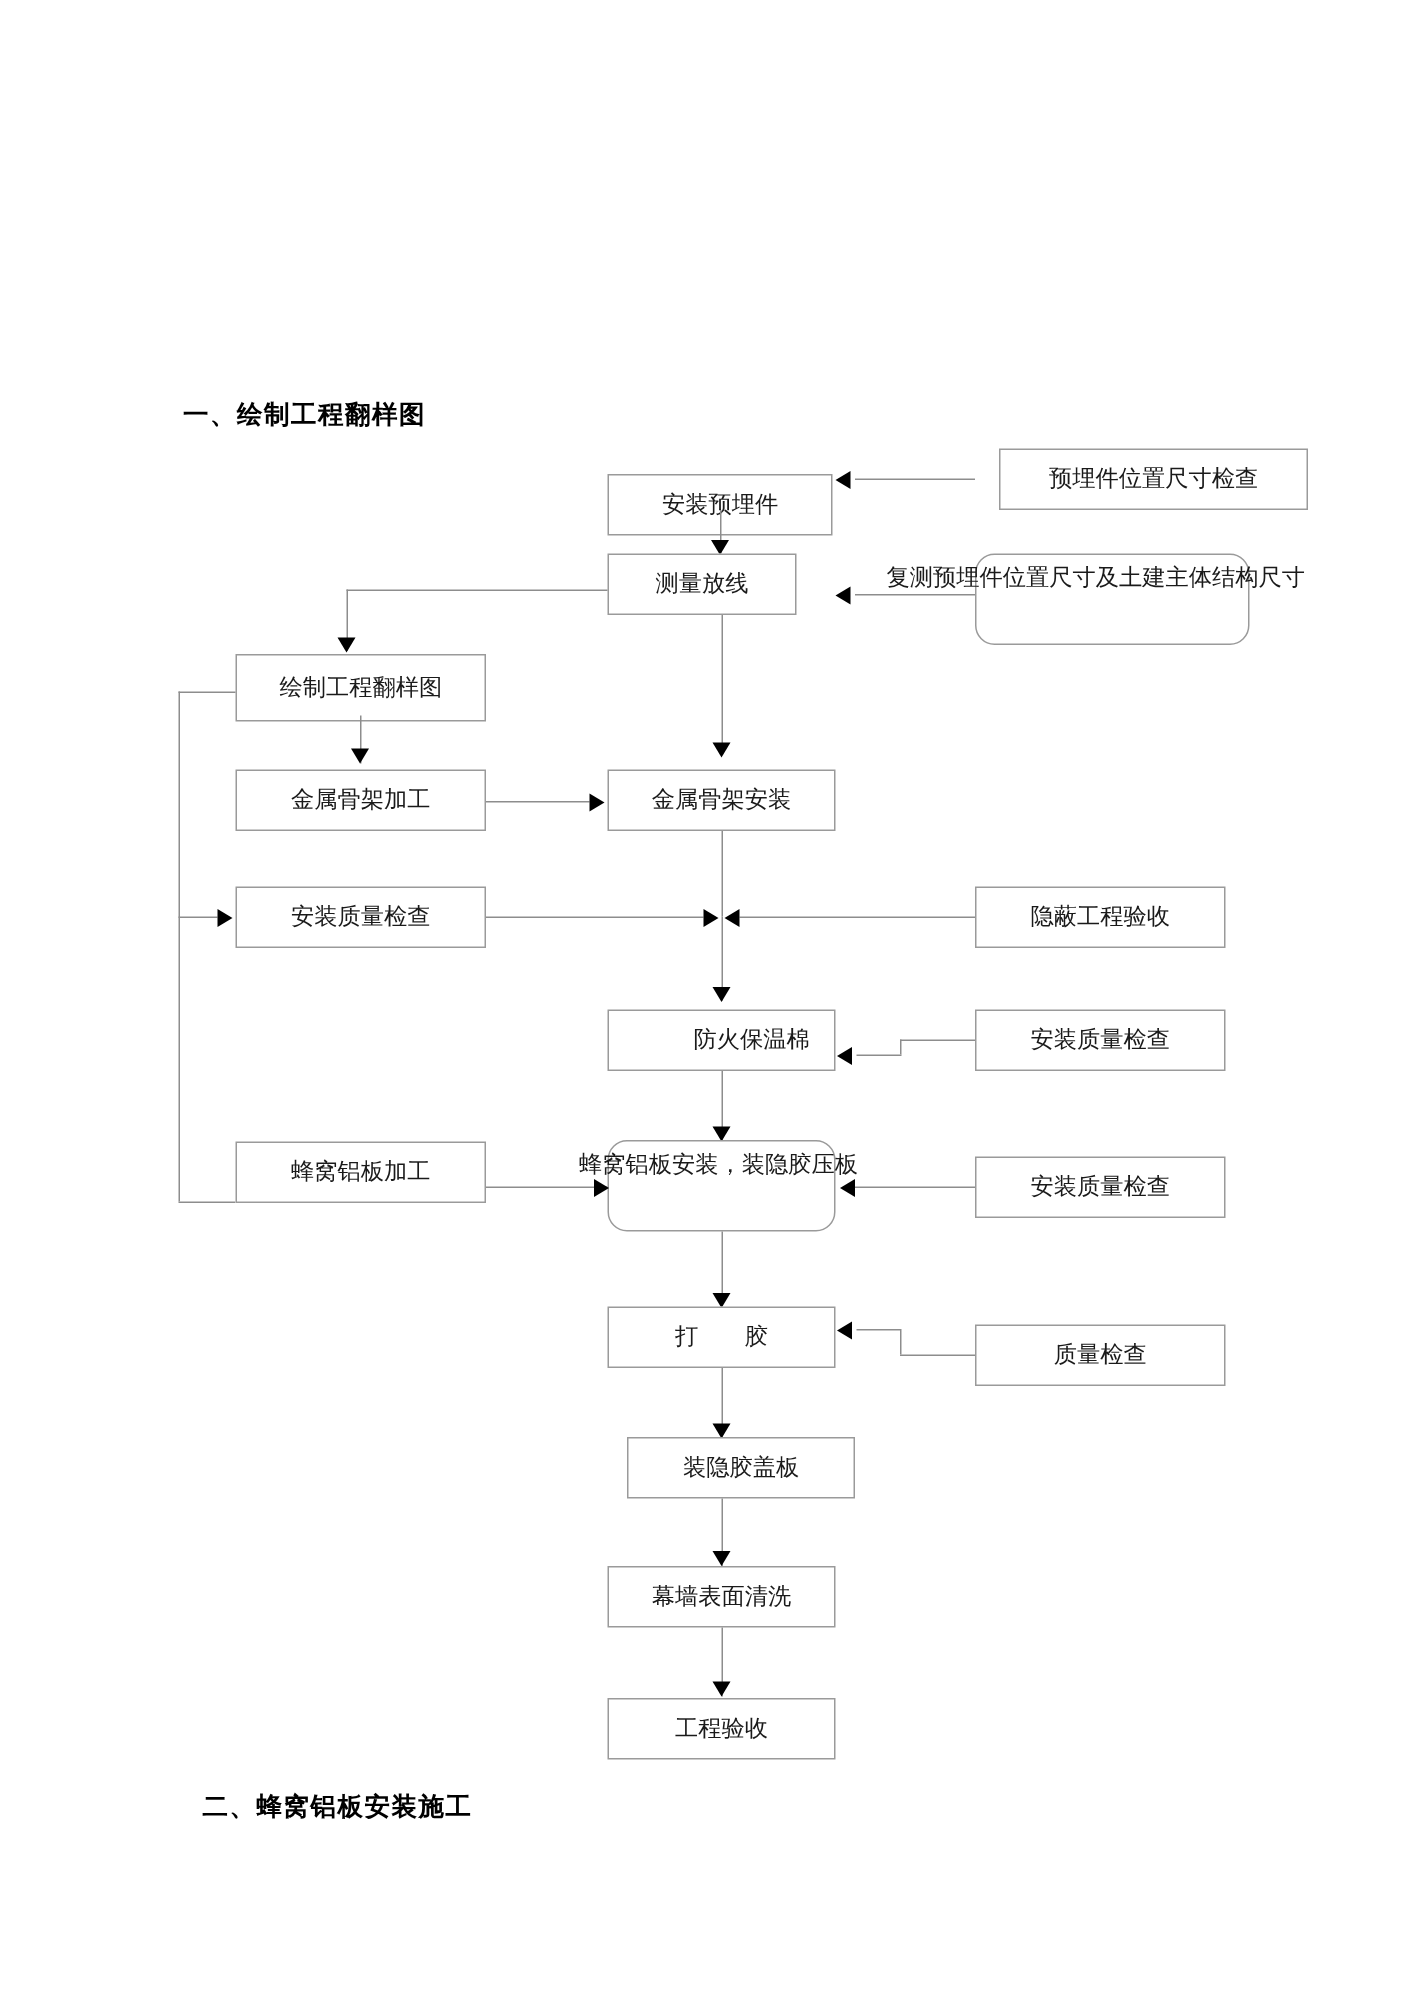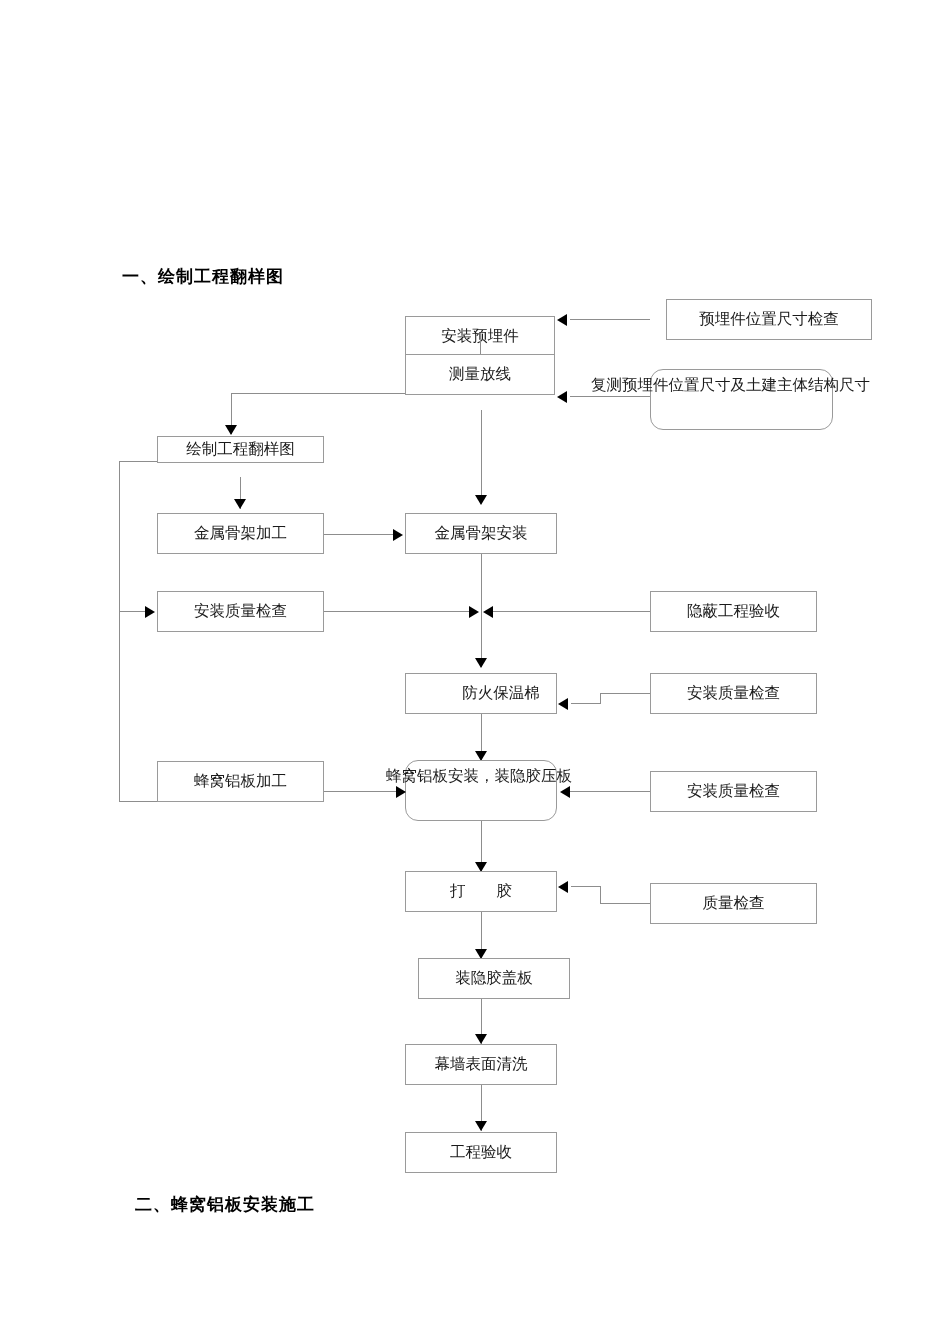--- a/index.html
+++ b/index.html
@@ -93,32 +93,32 @@
   <div>
 
     <div class="box" style="left:405px;top:299px;width:150px;height:41px;margin-top:17px;">安装预埋件</div>
     <div class="box" style="left:630px;top:299px;width:206px;height:41px;margin-left:36px;">预埋件位置尺寸检查</div>
     <div class="ln h" style="left:570px;top:319px;width:80px;"></div>
     <div class="ar left" style="left:557px;top:314px;"></div>
 
     <div class="ln v" style="left:480px;top:340px;height:30px;"></div>
     <div class="ar down" style="left:474px;top:360px;"></div>
 
-    <div class="box" style="left:405px;top:354px;width:150px;height:41px;">测量放线</div>
+    <div class="box" style="left:405px;top:369px;width:126px;height:41px;">测量放线</div>
     <div class="box overflow" style="left:650px;top:369px;width:183px;height:61px;">
       <span class="ovl" style="left:-60px;top:5px;">复测预埋件位置尺寸及土建主体结构尺寸</span>
     </div>
     <div class="ln h" style="left:570px;top:396px;width:80px;"></div>
     <div class="ar left" style="left:557px;top:391px;"></div>
 
     <div class="ln h" style="left:231px;top:393px;width:174px;"></div>
     <div class="ln v" style="left:231px;top:393px;height:41px;"></div>
     <div class="ar down" style="left:225px;top:425px;"></div>
 
-    <div class="box" style="left:157px;top:436px;width:167px;height:27px;">绘制工程翻样图</div>
+    <div class="box" style="left:157px;top:436px;width:167px;height:45px;">绘制工程翻样图</div>
 
     <div class="ln v" style="left:240px;top:477px;height:32px;"></div>
     <div class="ar down" style="left:234px;top:499px;"></div>
 
     <div class="box" style="left:157px;top:513px;width:167px;height:41px;">金属骨架加工</div>
     <div class="box" style="left:405px;top:513px;width:152px;height:41px;">金属骨架安装</div>
     <div class="ln h" style="left:324px;top:534px;width:69px;"></div>
     <div class="ar right" style="left:393px;top:529px;"></div>
 
     <div class="ln v" style="left:481px;top:410px;height:93px;"></div>

